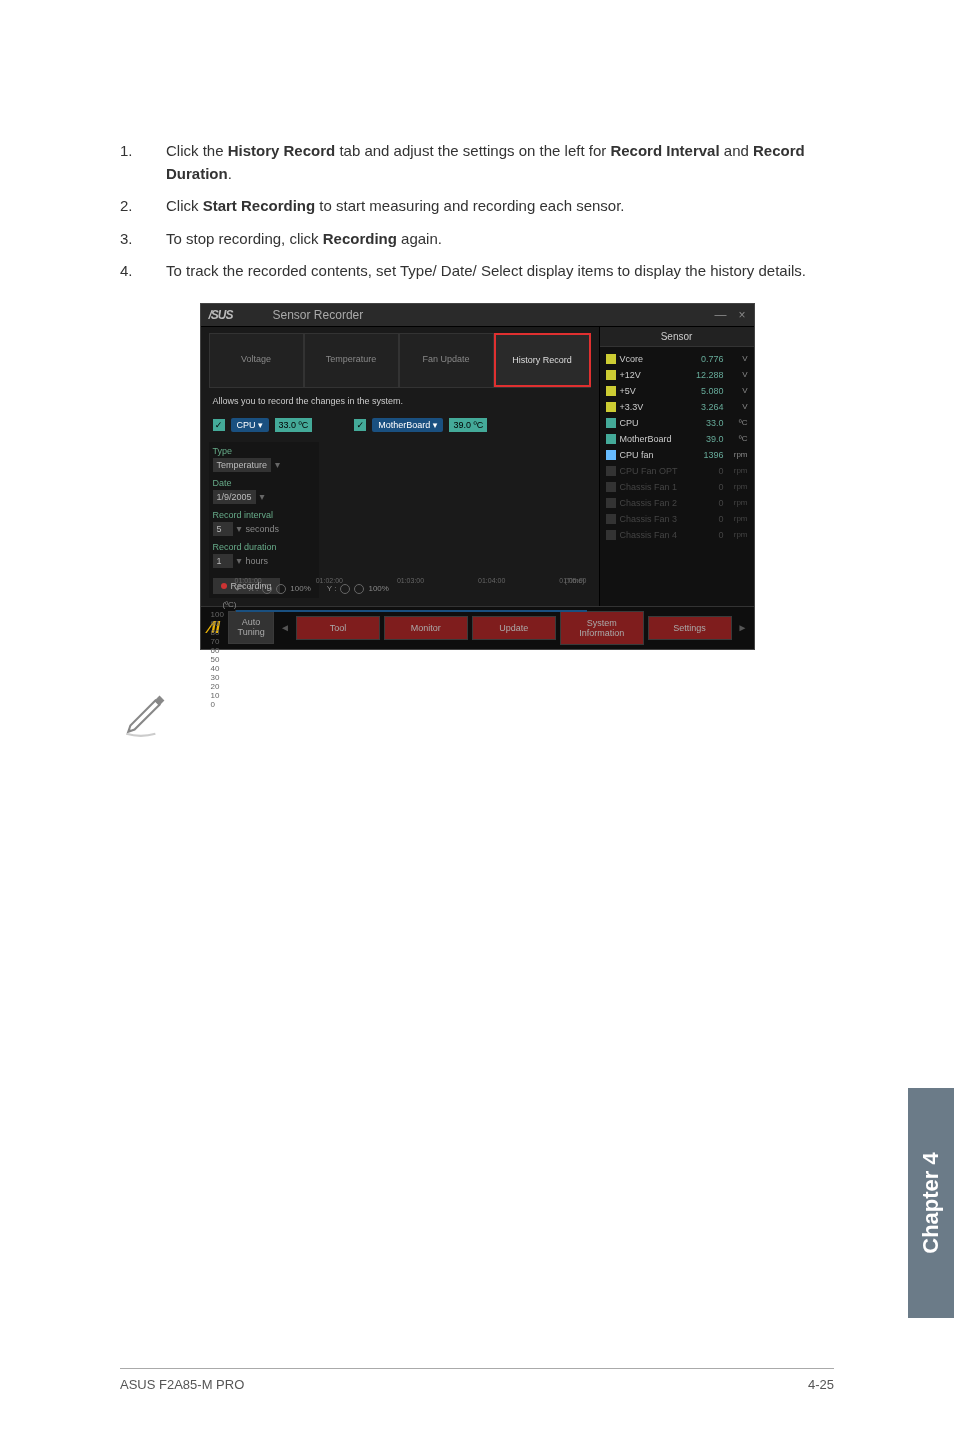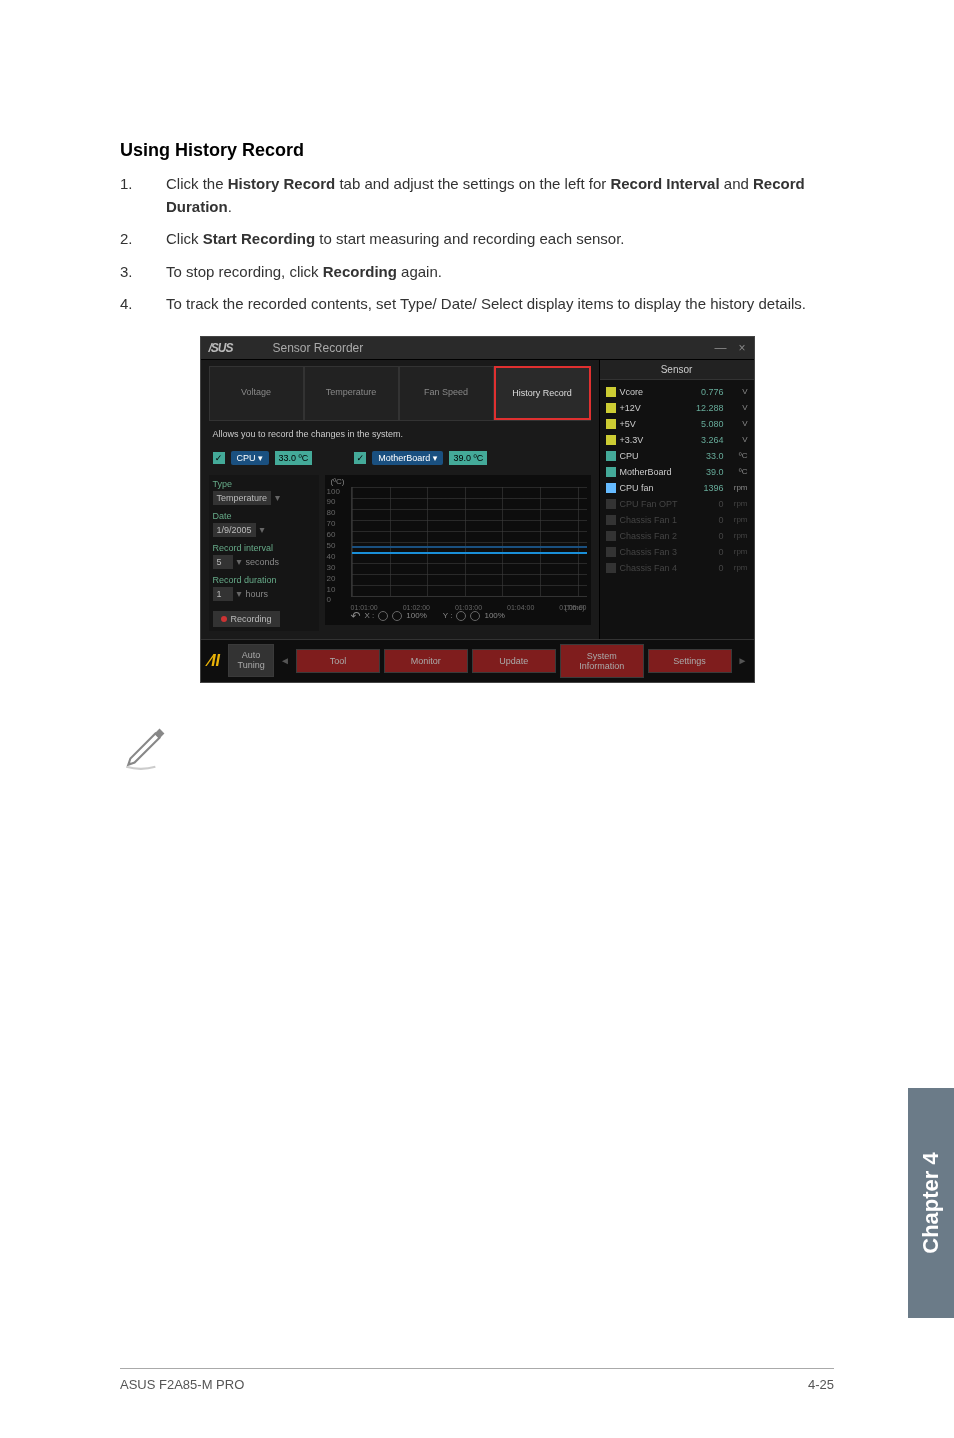--- a/index.html
+++ b/index.html
@@ -148,21 +148,21 @@
     font-size: 9px;
   }
   .val {
     background: #4a9;
     color: #000;
     padding: 2px 4px;
     font-size: 9px;
   }
   .inner-row {
     display: flex;
-    gap: 6px;
+    flex-direction: column;
   }
   .left-controls {
     width: 110px;
     background: #151515;
     padding: 4px;
   }
   .control-group {
     margin-bottom: 6px;
   }
   .control-label {
@@ -204,21 +204,21 @@
     background: #c33;
   }
   .graph-area {
     flex: 1;
     background: #0d0d0d;
     position: relative;
     height: 150px;
   }
   .graph-ylabel {
     position: absolute;
-    left: 6px;
+    left: 14px;
     top: 2px;
     color: #888;
     font-size: 8px;
   }
   .graph-yticks {
     position: absolute;
     left: 2px;
     top: 12px;
     bottom: 20px;
     display: flex;
@@ -416,21 +416,20 @@
     border-top: 1px solid #aaa;
     padding-top: 8px;
     font-size: 13px;
     color: #555;
   }
 </style>
 </head>
 <body>
 
 <div class="content">
-  <h2 class="section-heading">Using History Record</h2>
 
   <ol class="steps">
     <li>
       <span>Click the </span><b>History Record</b><span> tab and adjust the settings on the left for </span><b>Record Interval</b><span> and </span><b>Record Duration</b><span>.</span>
     </li>
     <li>
       <span>Click </span><b>Start Recording</b><span> to start measuring and recording each sensor.</span>
     </li>
     <li>
       <span>To stop recording, click </span><b>Recording</b><span> again.</span>
@@ -447,21 +446,21 @@
       <div class="window-controls">
         <span>—</span>
         <span>×</span>
       </div>
     </div>
     <div class="app-body">
       <div class="main-panel">
         <div class="tabs-row">
           <div class="tab">Voltage</div>
           <div class="tab">Temperature</div>
-          <div class="tab">Fan Speed</div>
+          <div class="tab">Fan Update</div>
           <div class="tab active">History Record</div>
         </div>
         <div class="description">Allows you to record the changes in the system.</div>
         <div class="checkbox-row">
           <span class="chk">✓</span>
           <span class="pill-label">CPU ▾</span>
           <span class="val">33.0 ºC</span>
           <span style="width:30px"></span>
           <span class="chk">✓</span>
           <span class="pill-label">MotherBoard ▾</span>

